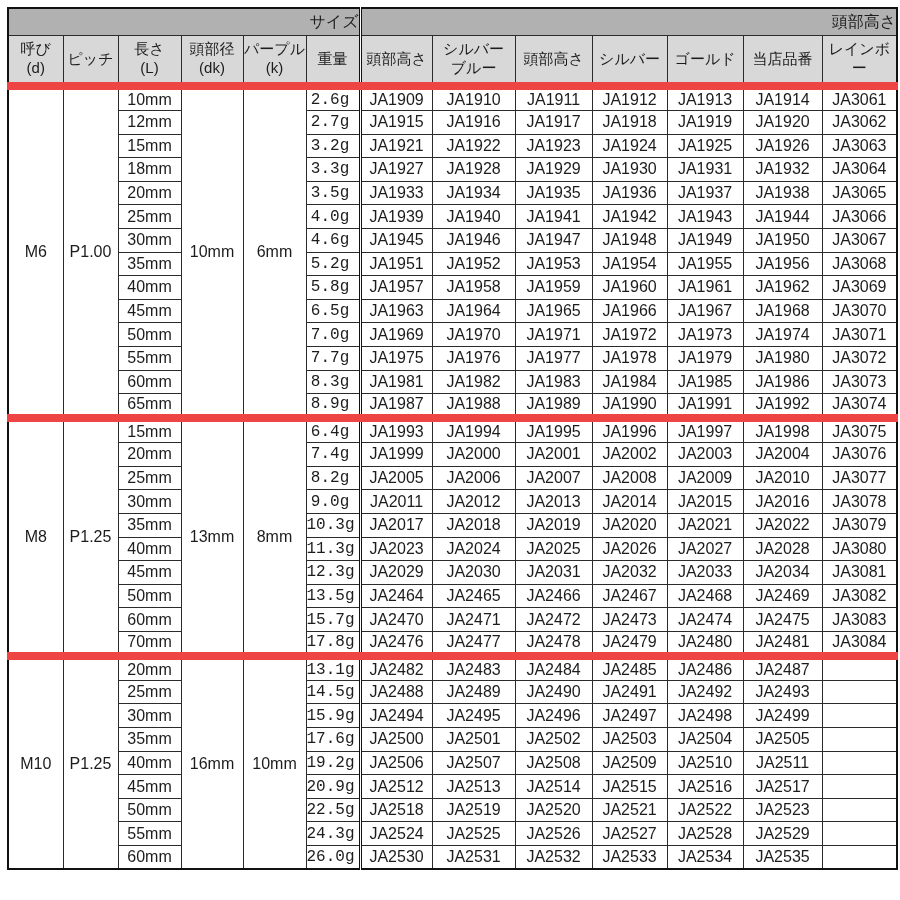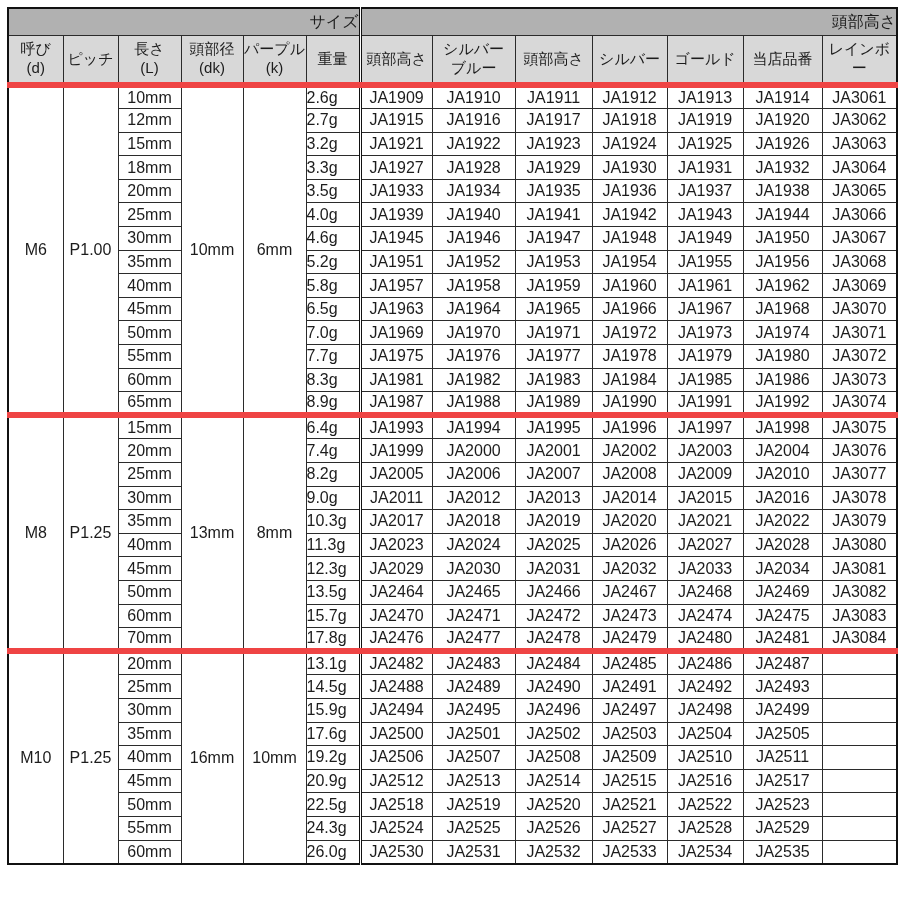--- a/index.html
+++ b/index.html
@@ -45,28 +45,29 @@
     height: 23.6px;
   }
   tbody td {
     background: #ffffff;
     font-size: 16px;
   }
   .c-size, .c-pitch, .c-len, .c-dk, .c-k, .c-code {
     text-align: center;
   }
   .c-weight {
-    text-align: left;
+    text-align: center;
     padding-right: 5px;
+    font-family: Liberation Mono, monospace;
   }
   .col-sep {
     border-left: 3px double #111111;
   }
   tr.section-start td {
-    border-top: 6px solid #ef4444;
+    border-top: 8px solid #ef4444;
     margin-top: 40px;
   }
 </style>
 </head>
 <body>
 
 <div class="wrap">
   <table>
     <colgroup>
         <col style="width: 55px;">

